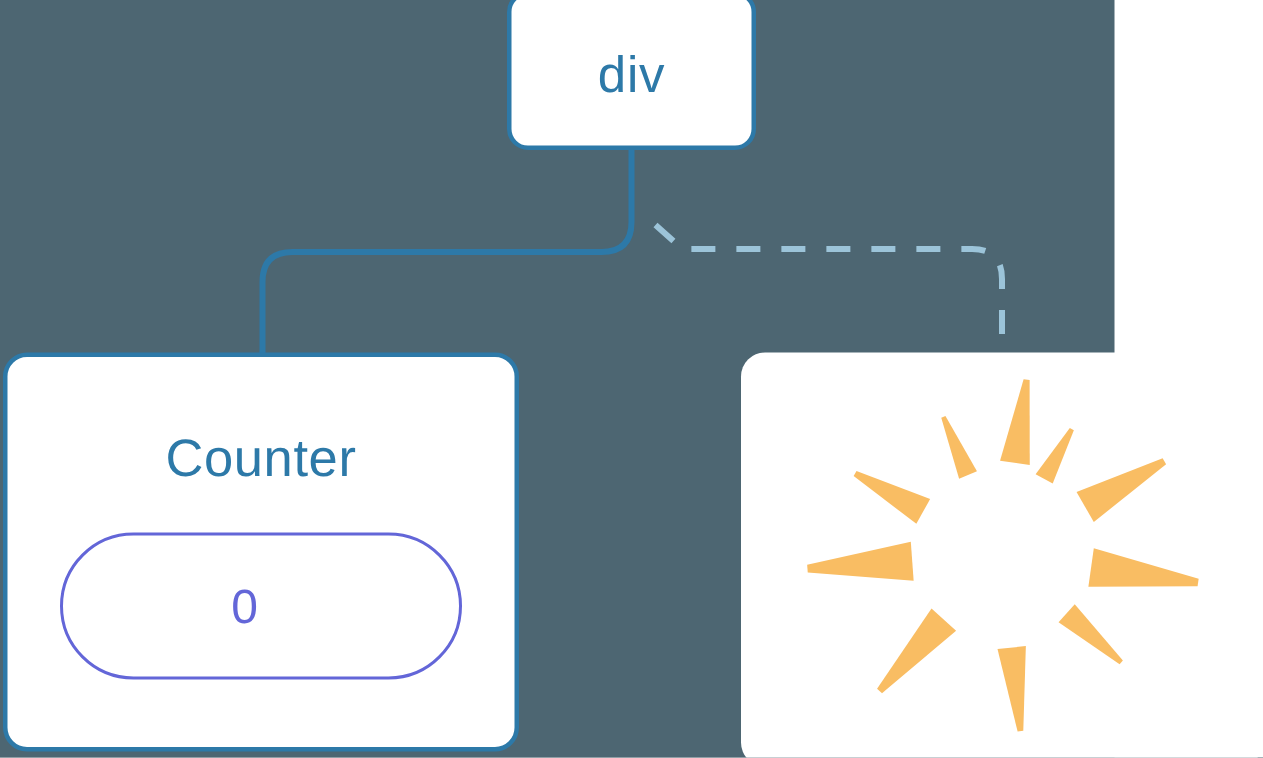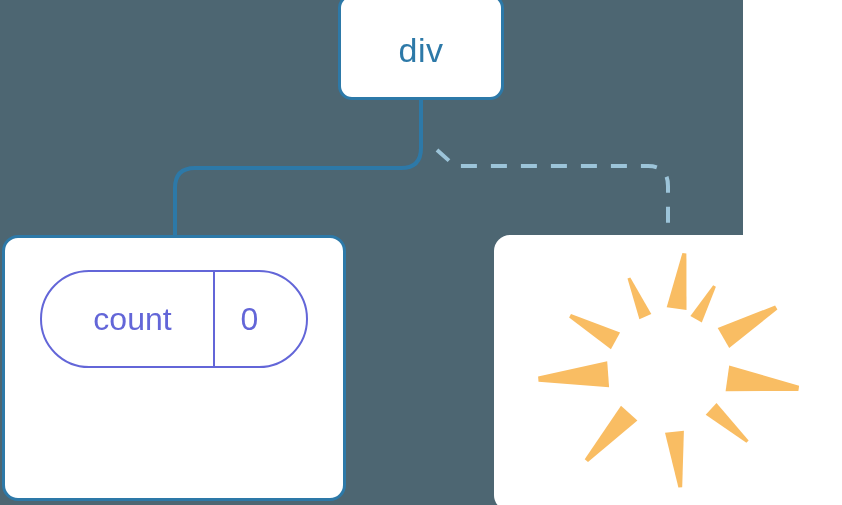--- a/index.html
+++ b/index.html
@@ -131,23 +131,23 @@
   <svg id="edges" viewBox="0 0 842 505" xmlns="http://www.w3.org/2000/svg">
     <path fill="none" stroke="#2d79a8" stroke-width="4" stroke-linecap="round" stroke-linejoin="round" d="M 421 100 L 421 148 Q 421 168 401 168 L 195 168 Q 175 168 175 188 L 175 238"></path>
     <path fill="none" stroke="#9cc4d9" stroke-width="4" stroke-dasharray="16 14" stroke-linecap="butt" stroke-linejoin="round" d="M 437 150 L 455 166 L 648 166 Q 668 166 668 186 L 668 238"></path>
   </svg>
 
   <div class="node bordered" id="node-div" style="left: 338px; top: -6px; width: 166px; height: 106px;">
     <span class="node-title">div</span>
   </div>
 
   <div class="node bordered" id="node-counter" style="left: 2px; top: 235px; width: 344px; height: 266px;">
+    <span class="node-title">Counter</span>
 
     <div class="state-pill">
-      <div class="pill-key">count</div>
       <div class="pill-value">0</div>
     </div>
   </div>
 
   <div class="node" id="node-sparkle" style="left: 494px; top: 235px; width: 348px; height: 276px;">
     <svg id="sparkle-svg" viewBox="0 0 348 276" xmlns="http://www.w3.org/2000/svg">
       <g id="sparkle-rays" fill="#f9bd63">
           <path d="M 192.5 75.0 L 192.4 18.4 L 188.4 17.9 L 172.7 72.2 Z" fill="#f9bd63"></path>
           <path d="M 207.8 87.4 L 221.9 51.8 L 219.2 50.3 L 196.4 81.1 Z" fill="#f9bd63"></path>
           <path d="M 235.2 113.0 L 283.4 74.5 L 281.1 70.5 L 223.7 93.0 Z" fill="#f9bd63"></path>

